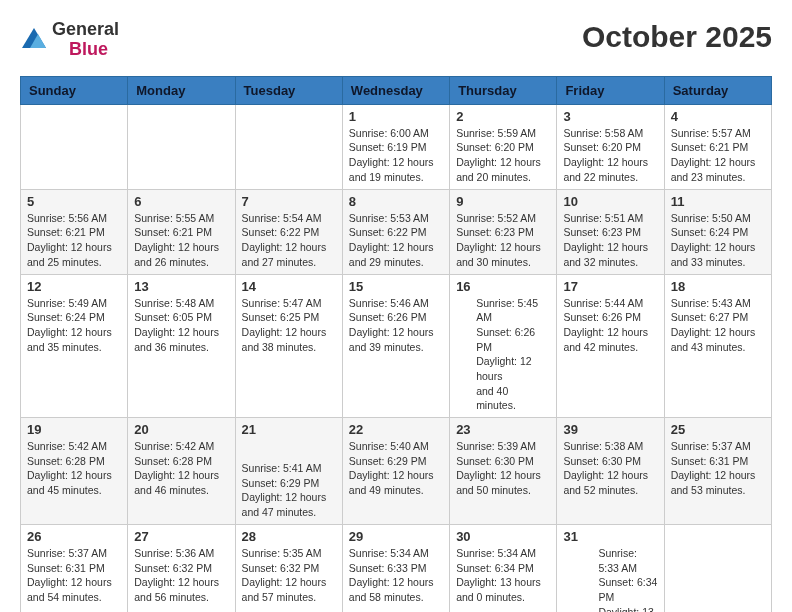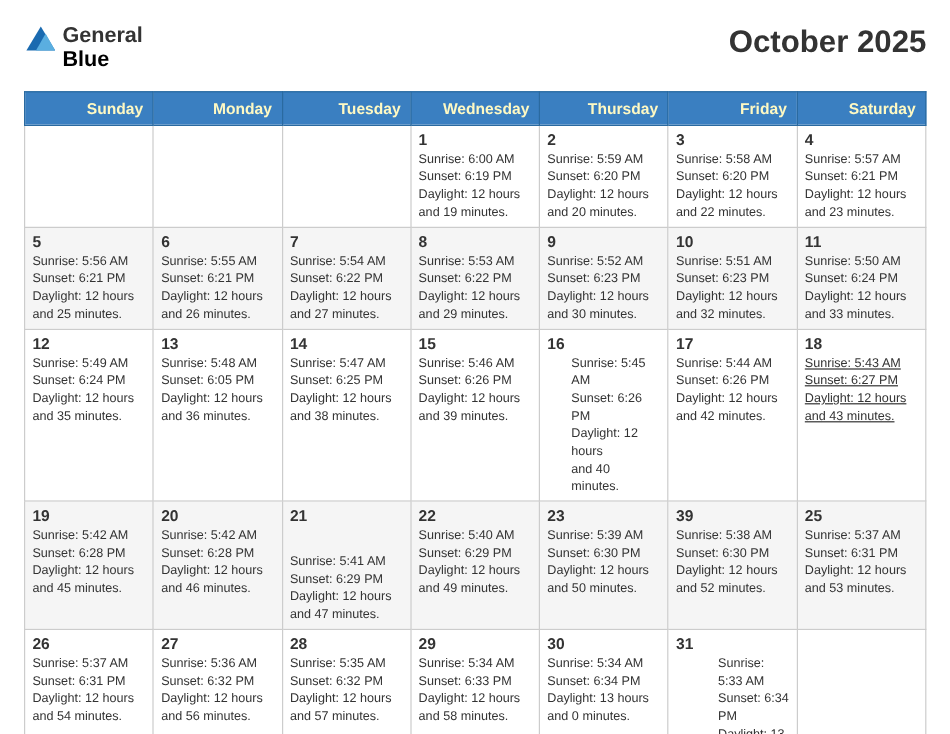--- a/index.html
+++ b/index.html
@@ -11,56 +11,56 @@
       padding: 20px;
     }
     .header {
       display: flex;
       align-items: flex-start;
       justify-content: space-between;
       margin-bottom: 16px;
     }
     .logo {
       display: flex;
-      align-items: flex-start;
+      align-items: center;
       gap: 4px;
     }
     .logo-text {
       font-size: 18px;
       font-weight: bold;
       line-height: 1.1;
     }
     .logo-general { color: #333; }
-    .logo-blue { color: #000000; }
+    .logo-blue { color: #be185d; margin-left: 17px; }
     .logo-icon {
       width: 28px;
       height: 28px;
     }
     .title-block {
       text-align: right;
     }
     .month-title {
-      font-size: 26px;
+      font-size: 30px;
       font-weight: bold;
       color: #333;
       line-height: 1.1;
     }
     .location {
       font-size: 14px;
       color: #555;
     }
     .calendar {
       width: 100%;
       border-collapse: collapse;
       border: 1px solid #ccc;
     }
     .calendar th {
       background: #3a7fc1;
-      color: #fef9c3;
-      text-align: right;
+      color: #0f172a;
+      text-align: left;
       padding: 6px 8px;
       font-size: 13px;
       font-weight: bold;
       border: 1px solid #2a6aa0;
     }
     .calendar td {
       vertical-align: top;
       border: 1px solid #ccc;
       padding: 4px 6px;
       width: calc(100% / 7);
@@ -243,21 +243,21 @@
         </td>
         <td>
           <span class="day-number">17</span>
           <div class="day-info" style="white-space: pre-line;">Sunrise: 5:44 AM
 Sunset: 6:26 PM
 Daylight: 12 hours
 and 42 minutes.</div>
         </td>
         <td>
           <span class="day-number">18</span>
-          <div class="day-info" style="white-space: pre-line; text-decoration: underline;">Sunrise: 5:43 AM
+          <div class="day-info" style="white-space: pre-line;">Sunrise: 5:43 AM
 Sunset: 6:27 PM
 Daylight: 12 hours
 and 43 minutes.</div>
         </td>
       </tr>
       <tr class="week-row">
         <td>
           <span class="day-number">19</span>
           <div class="day-info" style="white-space: pre-line;">Sunrise: 5:42 AM
 Sunset: 6:28 PM

